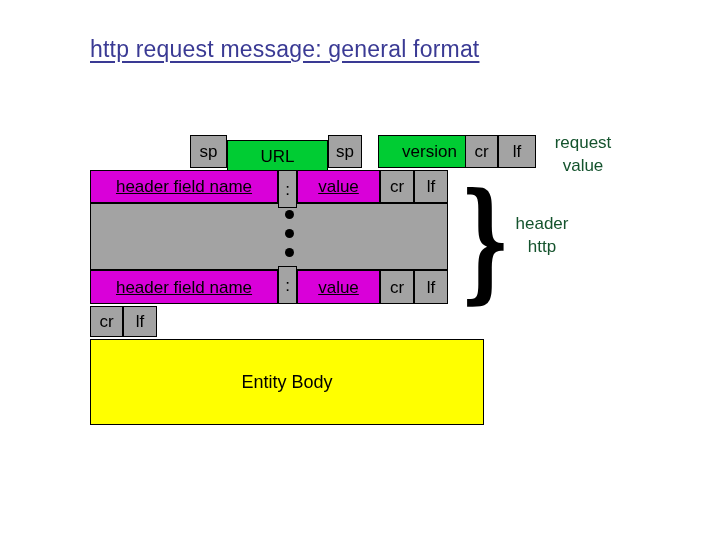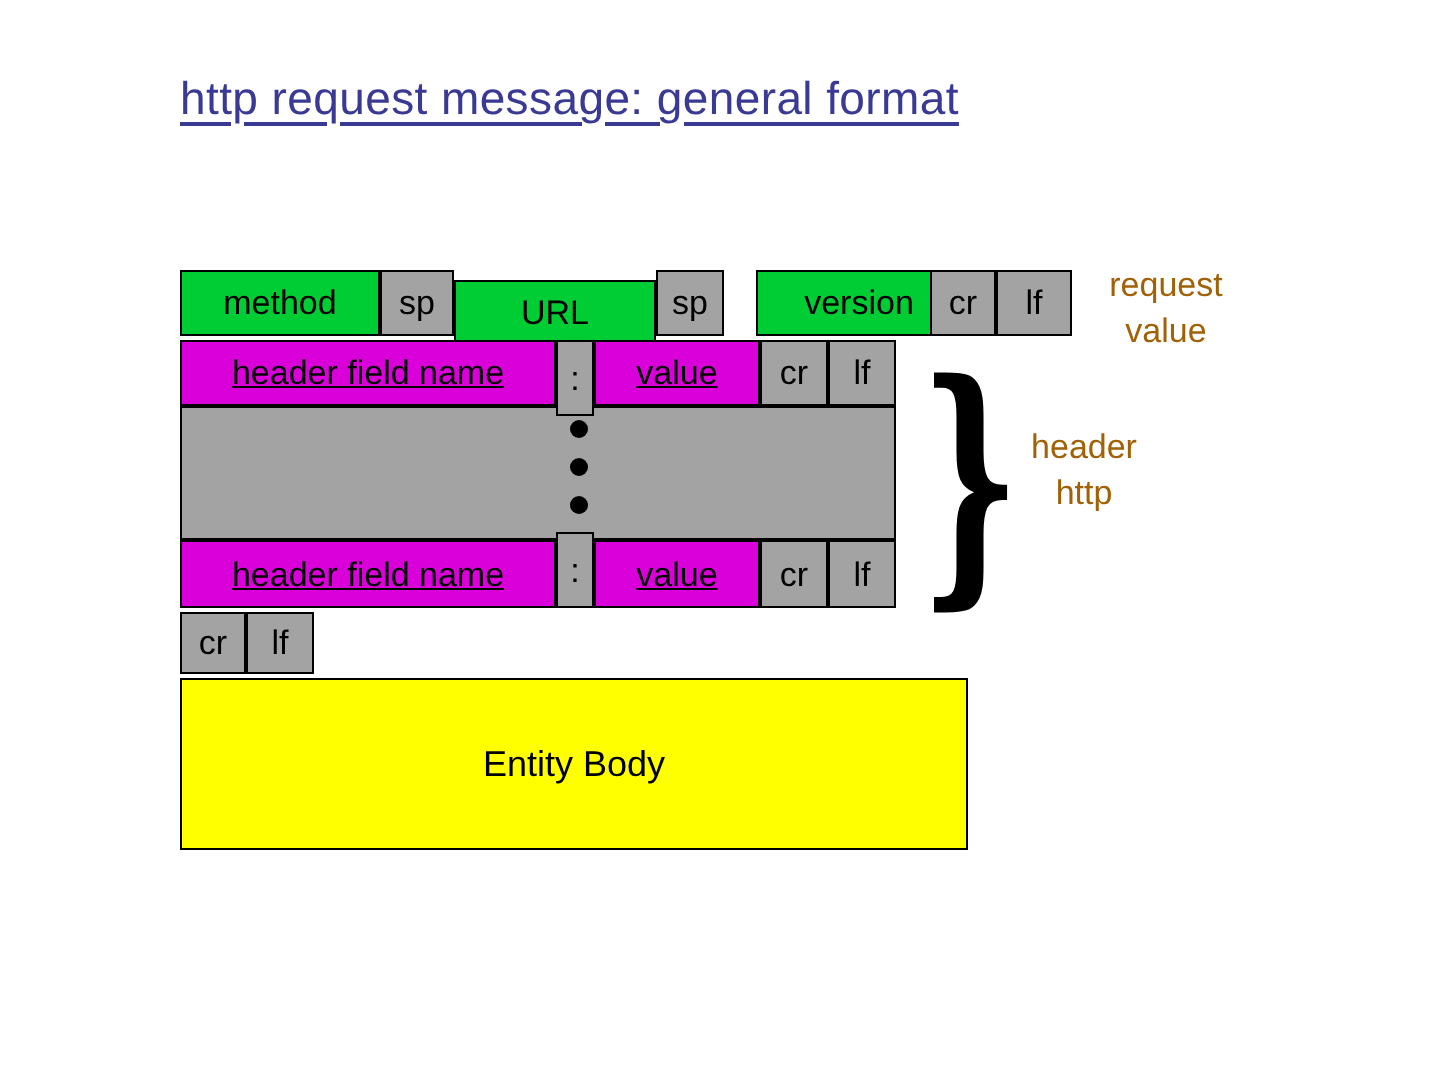--- a/index.html
+++ b/index.html
@@ -12,36 +12,35 @@
     font-size:23px;letter-spacing:.2px;color:var(--title-color,#3A3A94);
     text-decoration:underline;text-underline-offset:4px;
   }
   .box{
     position:absolute;box-sizing:border-box;background:#a3a3a3;border:1.6px solid #000;
     display:flex;align-items:center;justify-content:center;font-size:17px;line-height:1;
   }
   .green{background:var(--green,#00CC33);}
   .magenta{background:var(--magenta,#D900D9);text-decoration:underline;}
   .yellow{background:var(--yellow,#FFFF00);font-size:18px;}
-  .annot{position:absolute;text-align:center;font-size:17px;line-height:23px;color:#a16207;}
+  .annot{position:absolute;text-align:center;font-size:17px;line-height:23px;color:#14532d;}
   .dot{position:absolute;width:9px;height:9px;border-radius:50%;background:#000;}
   .brace{
     position:absolute;display:flex;align-items:center;justify-content:center;
     font-family:"DejaVu Serif","Liberation Serif",serif;font-weight:bold;color:#000;
     font-size:130px;line-height:1;transform:scaleX(.6);
   }
 </style>
 </head>
 <body>
 
 <div class="canvas">
 
   <div class="title">http request message: general format</div>
 
-  <div class="box green" style="left:90px;top:135px;width:100px;height:33px">method</div>
   <div class="box" style="left:190px;top:135px;width:37px;height:33px">sp</div>
   <div class="box green" style="left:227px;top:140px;width:101px;height:33px">URL</div>
   <div class="box" style="left:328px;top:135px;width:34px;height:33px">sp</div>
   <div class="box green" style="left:378px;top:135px;width:103px;height:33px">version</div>
   <div class="box" style="left:465px;top:135px;width:33px;height:33px">cr</div>
   <div class="box" style="left:498px;top:135px;width:38px;height:33px">lf</div>
   <div class="annot" style="left:537px;top:131px;width:92px">
     <div>request</div>
     <div>value</div>
   </div>

